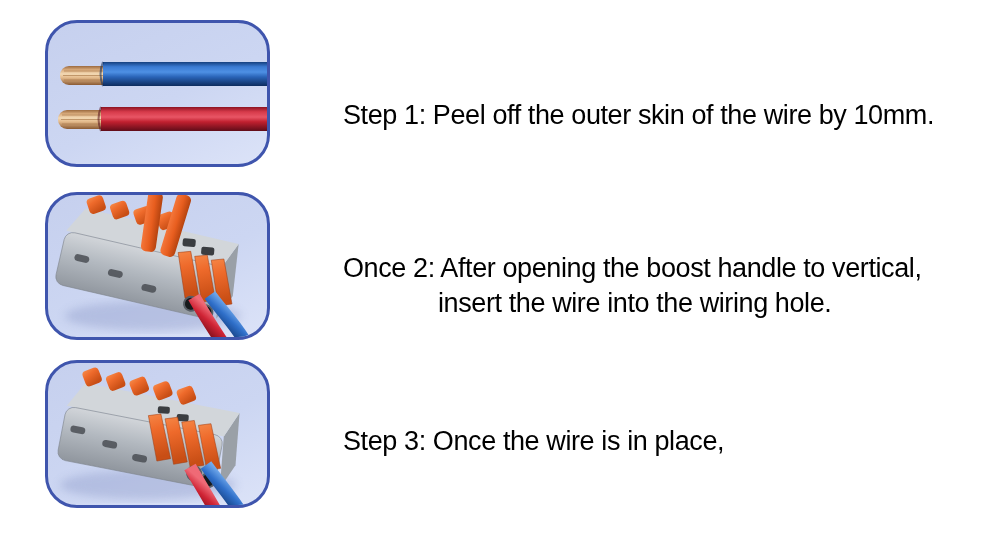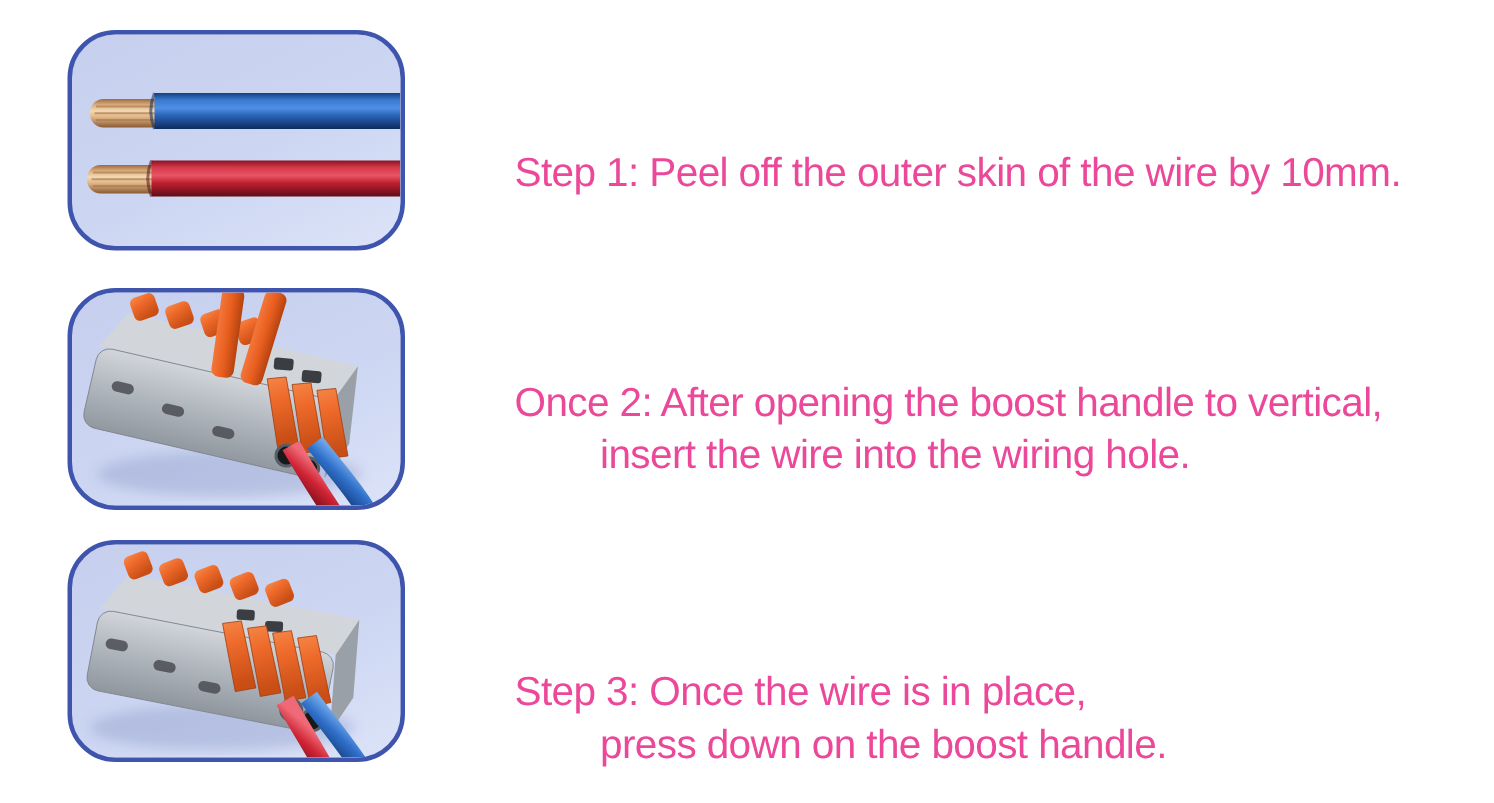--- a/index.html
+++ b/index.html
@@ -13,27 +13,27 @@
     position:absolute;left:45px;width:225px;box-sizing:border-box;
     border:3px solid #3f55ad;border-radius:32px;
     background:linear-gradient(155deg,#c6d0ee 0%,#ccd6f2 55%,#dce3f8 100%);
     overflow:hidden;
   }
   .panel svg{display:block;width:100%;height:100%}
   .p1{top:20px;height:147px}
   .p2{top:192px;height:148px}
   .p3{top:360px;height:148px}
   .step{
-    position:absolute;left:343px;color:#ec4899;
+    position:absolute;left:343px;color:#000000;
     font-size:27px;line-height:35px;letter-spacing:-0.4px;white-space:nowrap;
   }
-  .step .l2{margin-left:57px}
+  .step .l2{margin-left:95px}
   .s1{top:98px}
   .s2{top:251px}
-  .s3{top:444px}
+  .s3{top:424px}
 </style>
 </head>
 <body>
 
 <div class="sheet">
 
   <div class="panel p1">
     <svg viewBox="0 0 219 141" preserveAspectRatio="none">
       <defs>
         <linearGradient id="blueIns" x1="0" y1="39" x2="0" y2="63" gradientUnits="userSpaceOnUse">
@@ -215,16 +215,15 @@
     <div class="l1">Step 1: Peel off the outer skin of the wire by 10mm.</div>
   </div>
 
   <div class="step s2">
     <div class="l1">Once 2: After opening the boost handle to vertical,</div>
     <div class="l2">insert the wire into the wiring hole.</div>
   </div>
 
   <div class="step s3">
     <div class="l1">Step 3: Once the wire is in place,</div>
-    <div class="l2">press down on the boost handle.</div>
   </div>
 
 </div>
 
 </body></html>

